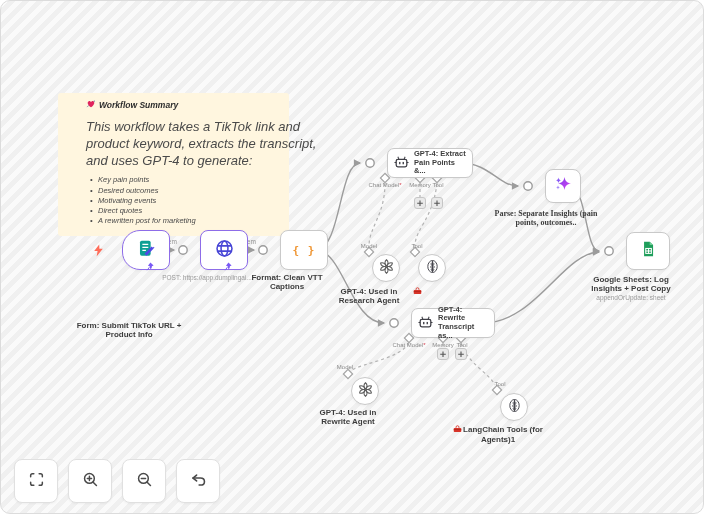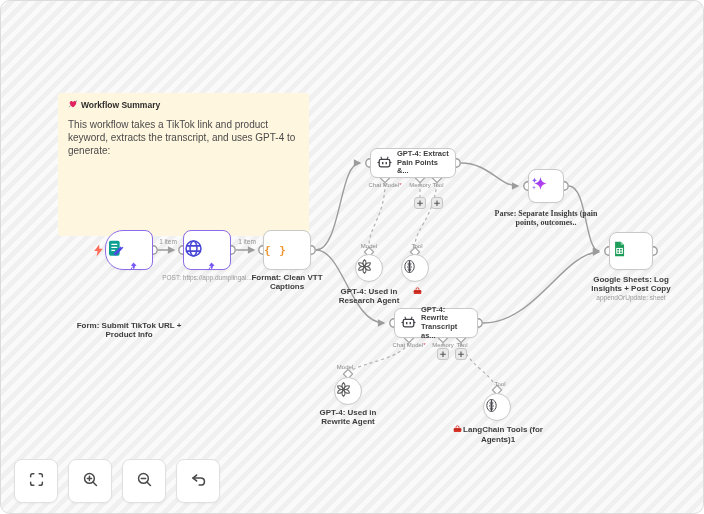--- a/index.html
+++ b/index.html
@@ -4,35 +4,36 @@
 <style>
   * { margin:0; padding:0; box-sizing:border-box; }
   body { background:#fff; font-family:"Liberation Sans", sans-serif; width:704px; height:514px; overflow:hidden; }
   .frame {
     position:relative; width:704px; height:514px;
     border:1px solid #dcdcdc; border-radius:10px; overflow:hidden;
     background:repeating-linear-gradient(135deg,#fafafa 0 5px,#f0f0f0 5px 10px);
   }
   
   .sticky {
-    position:absolute; left:57px; top:92px; width:251px; height:143px;
-    background:#fff6df; border-radius:3px; padding:6px 10px; z-index:1;
+    position:absolute; left:57px; top:92px; width:231px; height:143px;
+    background:#fff6df; border-radius:3px; padding:6px 28px; z-index:1;
     color:#4a4a4a;
+    font-style:italic;
   }
   .sticky .title { font-size:8.5px; font-weight:700; color:#2d2d2d; display:flex; align-items:center; gap:3px; margin-bottom:7px; }
-  .sticky p { font-size:10px; line-height:1.32; margin-bottom:6px; width:240px; }
+  .sticky p { font-size:13px; line-height:1.32; margin-bottom:6px; width:240px; }
   .sticky ul { list-style:none; margin:0 0 6px 4px; }
   .sticky li { font-size:7.5px; line-height:1.35; padding-left:8px; position:relative; }
   .sticky li::before { content:"•"; position:absolute; left:0; top:0; color:#4a4a4a; }
   .sticky .indent { padding-left:12px; width:252px; }
   
   svg.wires { position:absolute; left:0; top:0; z-index:2; }
   
   .node { position:absolute; background:#fff; border:1.5px solid #c9c9c9; border-radius:8px; z-index:3;
-          display:flex; align-items:center; justify-content:space-between; box-shadow:0 1px 3px rgba(68,68,68,.05); }
+          display:flex; align-items:center; justify-content:center; box-shadow:0 1px 3px rgba(68,68,68,.05);margin-left:17px; }
   .node.sm { width:48px; height:40px; }
   .node.trigger { border-radius:18px 8px 8px 18px; }
   .node.selected { border-color:#8d6ce8; }
   .node.agent { height:30px; border-radius:7px; gap:4px; padding:0 5px; }
   .node.circle { width:28px; height:28px; border-radius:50%; }
   .agent .atext { font-size:7.5px; font-weight:700; color:#3d3d3d; line-height:1.15; }
   .pin { position:absolute; left:23px; top:26px; z-index:4; }
   
   .nlabel { position:absolute; transform:translateX(-50%); text-align:center; z-index:3;
             font-size:8px; font-weight:700; color:#3d3d3d; line-height:1.15; }
@@ -59,20 +60,27 @@
       <span>
         <svg width="10" height="10" viewBox="0 0 12 12">
           <path d="M1,9.6 L10.6,2.2" stroke="#9aa6b2" stroke-width="1.1" fill="none"></path>
           <path d="M10.9,1.9 l-2.4,.4 2,1.6 z" fill="#9aa6b2"></path>
           <path d="M6,10 C1.7,7.1 1.1,3.6 3.3,2.7 C4.7,2.1 5.6,3.1 6,3.9 C6.4,3.1 7.3,2.1 8.7,2.7 C10.9,3.6 10.3,7.1 6,10 Z" fill="#e0245e"></path>
         </svg>
       </span>
       <span>Workflow Summary</span>
     </div>
     <p>This workflow takes a TikTok link and product keyword, extracts the transcript, and uses GPT-4 to generate:</p>
+    <ul>
+      <li>Key pain points</li>
+      <li>Desired outcomes</li>
+      <li>Motivating events</li>
+      <li>Direct quotes</li>
+      <li>A rewritten post for marketing</li>
+    </ul>
   </div>
 
   <svg class="wires" width="704" height="514">
     <defs>
       <marker id="arr" viewBox="0 0 8 8" refX="6" refY="4" markerWidth="7" markerHeight="7" orient="auto">
         <path d="M1,1 L7,4 L1,7 Z" fill="#9c9c9c"></path>
       </marker>
       <linearGradient id="sparkGrad" x1="0" y1="0" x2="1" y2="1">
         <stop offset="0" stop-color="#7c3aed"></stop>
           <stop offset="1" stop-color="#d946ef"></stop>

